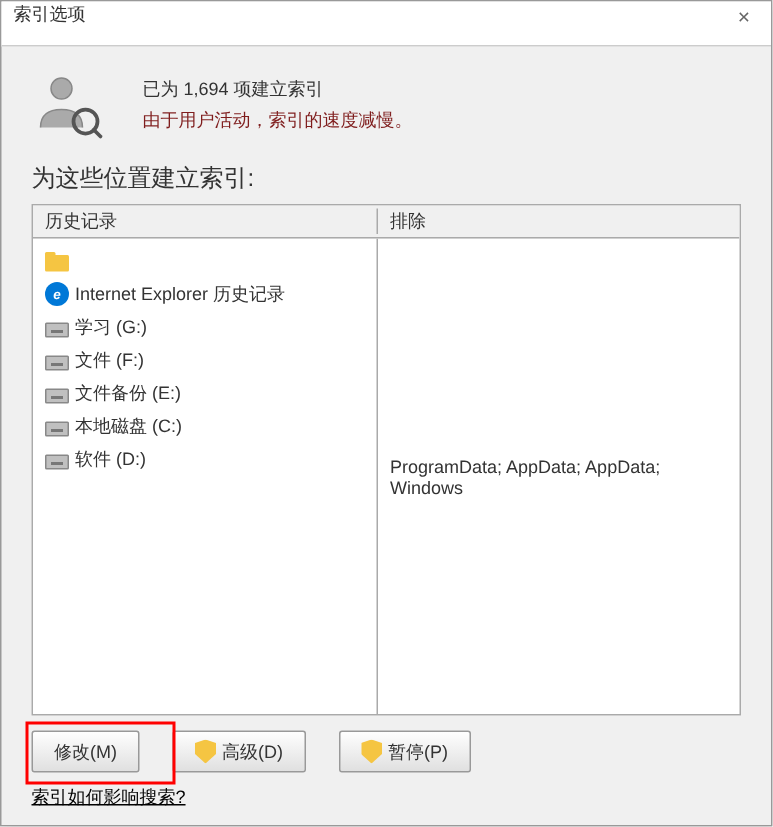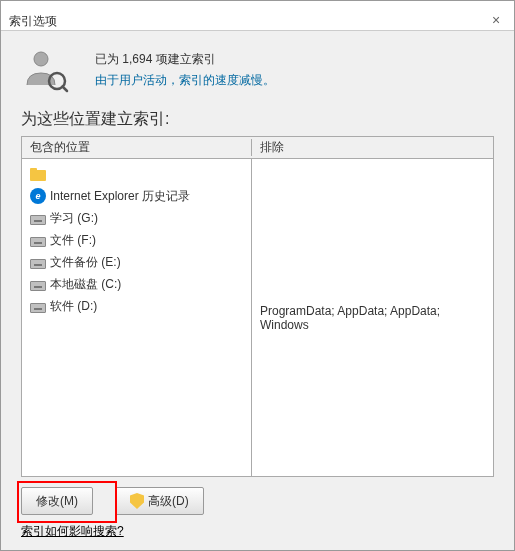--- a/index.html
+++ b/index.html
@@ -19,21 +19,21 @@
       border: 1px solid #999;
       box-shadow: 2px 2px 8px rgba(0,0,0,0.3);
       display: flex;
       flex-direction: column;
     }
 
     .title-bar {
       background: #fff;
       height: 30px;
       display: flex;
-      align-items: flex-end;
+      align-items: flex-start;
       justify-content: space-between;
       padding: 0 8px;
       border-bottom: 1px solid #ccc;
       flex-shrink: 0;
     }
 
     .title-bar-title {
       font-size: 12px;
       color: #333;
     }
@@ -80,21 +80,21 @@
     }
 
     .status-count {
       font-size: 12px;
       color: #333;
       margin-bottom: 4px;
     }
 
     .status-info {
       font-size: 12px;
-      color: #0369a1;
+      color: #7f1d1d;
     }
 
     .section-label {
       font-size: 16px;
       color: #333;
       margin-bottom: 6px;
     }
 
     .table-container {
       border: 1px solid #aaa;
@@ -316,21 +316,21 @@
       <div class="status-text-block">
         <div class="status-count">已为 1,694 项建立索引</div>
         <div class="status-info">由于用户活动，索引的速度减慢。</div>
       </div>
     </div>
 
     <div class="section-label">为这些位置建立索引:</div>
 
     <div class="table-container">
       <div class="table-header">
-        <div class="table-header-col left">包含的位置</div>
+        <div class="table-header-col left">历史记录</div>
         <div class="table-header-col right">排除</div>
       </div>
       <div class="table-body">
         <div class="table-left">
 
         <div class="location-item">
               <div class="location-icon">
                 <div class="icon-folder"></div>
               </div>
             </div>
@@ -394,18 +394,22 @@
 
     <div class="buttons-row">
       <div class="red-box"></div>
       <button class="btn">
         <span>修改(M)</span>
       </button>
       <button class="btn">
         <span class="shield-yellow"></span>
         <span>高级(D)</span>
       </button>
+      <button class="btn">
+        <span class="shield-yellow"></span>
+        <span>暂停(P)</span>
+      </button>
     </div>
 
     <div class="footer-link">索引如何影响搜索?</div>
 
   </div>
 </div>
 
 </body></html>

